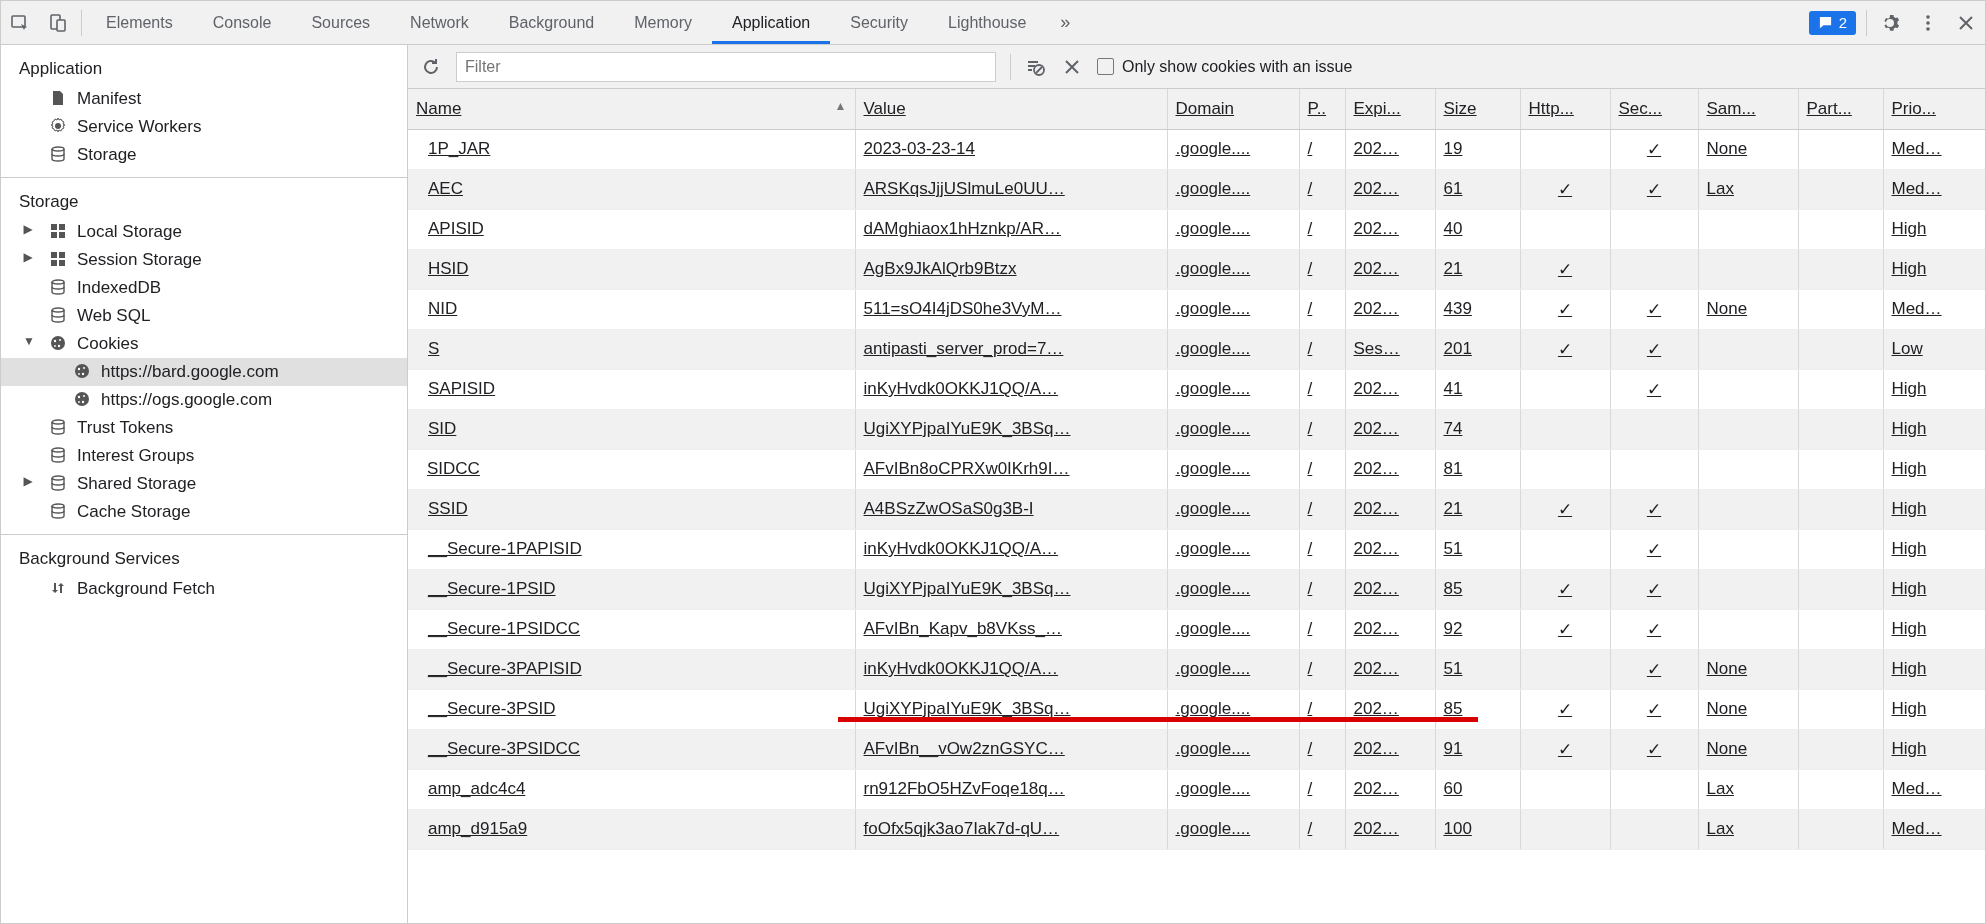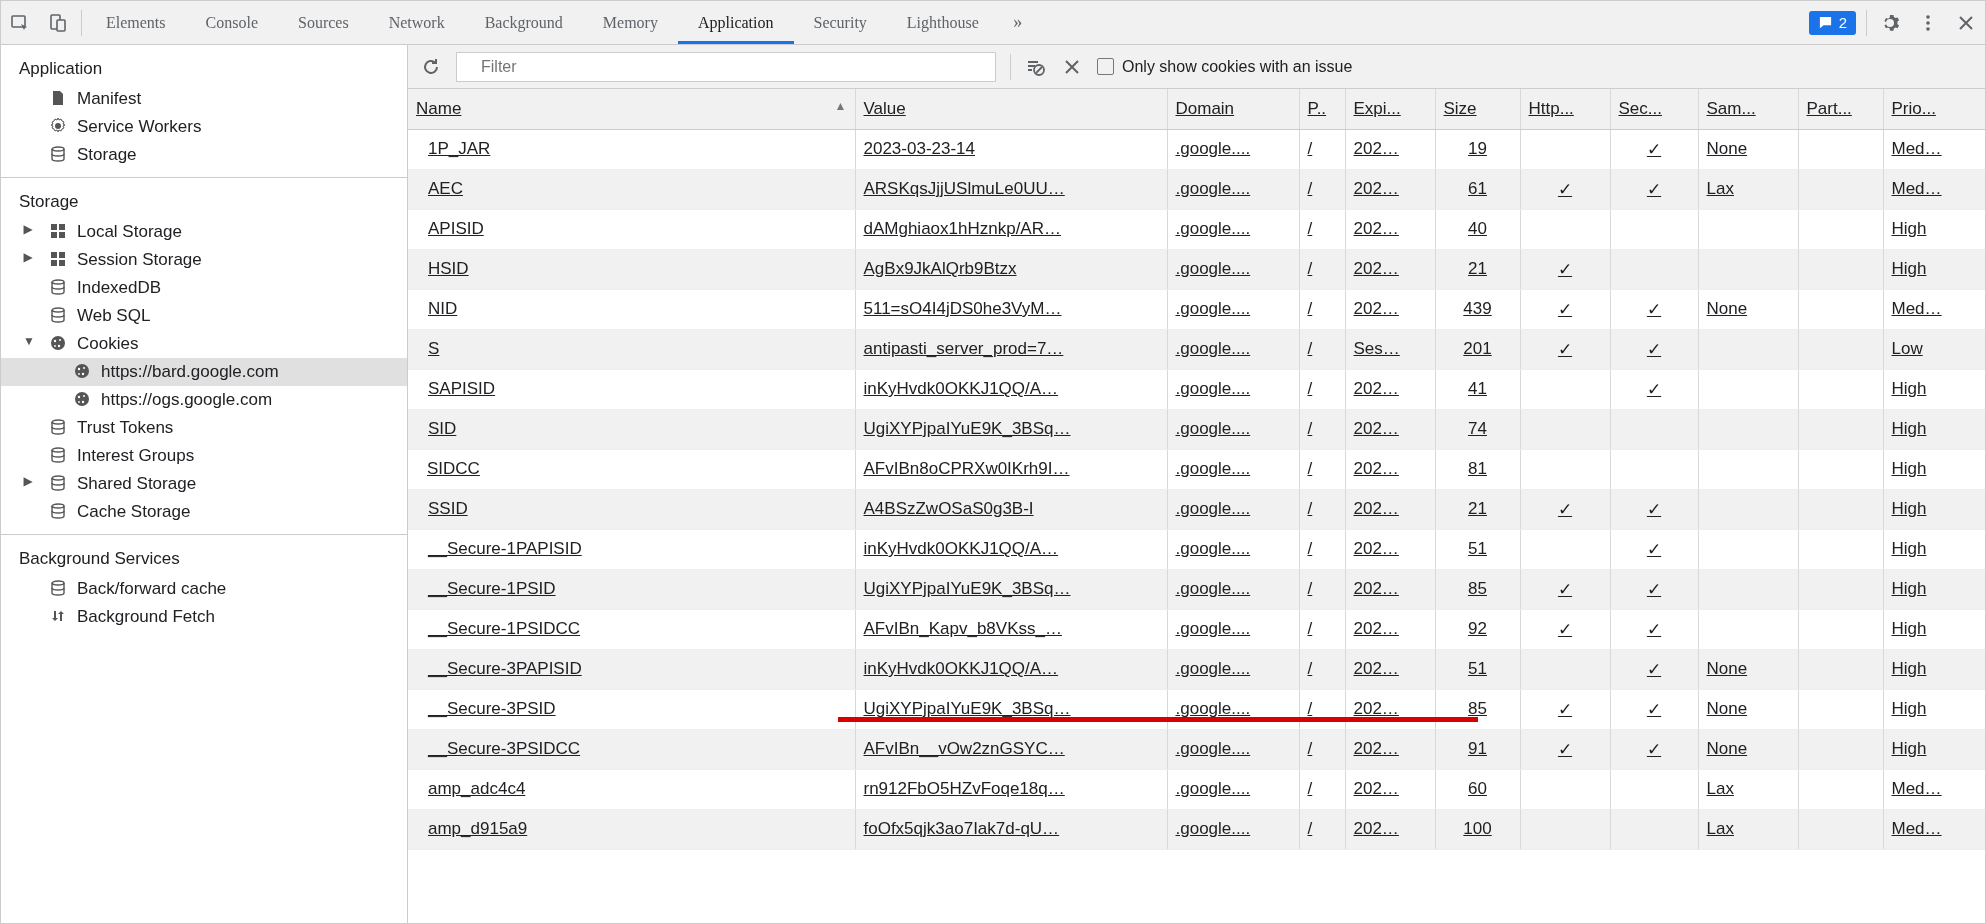--- a/index.html
+++ b/index.html
@@ -13,52 +13,52 @@
     --txt-dim:#5f6368;
     --sel:#e0e0e0;
   }
   html,body{margin:0;padding:0;font-family:"Segoe UI","Helvetica Neue",Arial,sans-serif;font-size:16px;color:var(--txt);background:#fff;}
   *{box-sizing:border-box;}
   .root{display:flex;flex-direction:column;width:1986px;height:924px;border:1px solid var(--bd);}
   
   .tabbar{display:flex;align-items:center;height:44px;border-bottom:1px solid var(--bd);background:var(--bg-tab);}
   .tabbar .icon-btn{width:38px;height:44px;display:flex;align-items:center;justify-content:center;color:var(--txt-dim);cursor:pointer;position:relative;}
   .sep{width:1px;height:26px;background:var(--bd);margin:0 4px;}
-  .tabs{display:flex;align-items:center;height:100%;font-family:Liberation Serif, serif;}
+  .tabs{display:flex;align-items:center;height:100%;}
   .tab{padding:0 20px;height:100%;display:flex;align-items:center;color:var(--txt-dim);cursor:pointer;white-space:nowrap;}
   .tab.active{color:var(--txt);border-bottom:3px solid var(--blue);padding-top:3px;}
   .spacer{flex:1;}
   .badge{display:flex;align-items:center;gap:6px;background:var(--blue);color:#fff;height:24px;border-radius:3px;padding:0 9px;font-size:15px;margin-right:6px;}
   
   .main{display:flex;flex:1;min-height:0;}
   .sidebar{width:407px;border-right:1px solid var(--bd);overflow:auto;background:#fff;}
   .sb-section{border-bottom:1px solid var(--bd);padding:8px 0;}
   .sb-title{padding:6px 18px;font-size:17px;color:var(--txt);}
   .sb-item{display:flex;gap:10px;padding:4px 0 4px 48px;color:var(--txt);cursor:pointer;font-size:17px;white-space:nowrap;}
   .sb-item.ind2{padding-left:72px;}
   .sb-item.sel{background:var(--sel);}
   .tri{display:inline-block;width:10px;text-align:center;color:#555;font-size:12px;position:absolute;left:22px;}
   .sb-item{position:relative;}
   .sb-item .tri{left:22px;}
   .sb-icon{width:18px;height:18px;display:inline-flex;align-items:center;justify-content:center;color:#555;flex:0 0 auto;}
   
   .panel{flex:1;display:flex;flex-direction:column;min-width:0;}
   .toolbar{height:44px;border-bottom:1px solid var(--bd);display:flex;align-items:center;gap:14px;padding:0 12px;background:var(--bg-tab);}
-  .filter{height:30px;width:540px;border:1px solid var(--bd);background:#fff;padding:0 24px;font-size:16px;}
+  .filter{height:30px;width:540px;border:1px solid var(--bd);background:#fff;padding:0 8px;font-size:16px;}
   .vsep{width:1px;height:26px;background:var(--bd);}
   .chk{width:17px;height:17px;border:1px solid #777;border-radius:2px;display:inline-block;}
   .tool-icon{width:22px;height:22px;display:flex;align-items:center;justify-content:center;color:var(--txt-dim);cursor:pointer;}
   
   .table-wrap{flex:1;overflow:auto;text-decoration:underline;}
   table{border-collapse:collapse;width:100%;table-layout:fixed;font-size:17px;}
   th,td{border-right:1px solid var(--bd-light);border-bottom:1px solid #eee;height:40px;padding:0 8px;white-space:nowrap;overflow:hidden;text-overflow:ellipsis;text-align:left;}
   th{background:var(--bg-tab);font-weight:400;color:var(--txt);position:sticky;top:0;border-bottom:1px solid var(--bd);}
   th:last-child,td:last-child{border-right:none;}
   tbody tr:nth-child(even) td{background:var(--bg-alt);}
-  .num{text-align:center;}
+  .num{text-align:left;}
   .ck{text-align:center;}
   .red-underline{position:absolute;left:430px;right:507px;top:628px;height:5px;background:#d90000;pointer-events:none;}
   .content-area{position:relative;flex:1;min-height:0;display:flex;}
   
   svg{display:block;}
   col.c-name{width:447px;}
   col.c-value{width:312px;}
   col.c-domain{width:132px;}
   col.c-path{width:46px;}
   col.c-exp{width:90px;}
@@ -286,30 +286,20 @@
                   <path d="M2 8c0 1.1 2.7 2 6 2s6-.9 6-2"></path>
                 </svg>
               </span>
               <span>Cache Storage</span>
             </div>
           </div>
       </div>
 
       <div class="sb-section" style="border-bottom:none">
         <div class="sb-title">Background Services</div>
-        <div class="sb-item">
-          <span class="sb-icon">
-              <svg width="16" height="16" viewBox="0 0 16 16" fill="none" stroke="#555" stroke-width="1.4">
-                <ellipse cx="8" cy="3" rx="6" ry="2"></ellipse>
-                <path d="M2 3v10c0 1.1 2.7 2 6 2s6-.9 6-2V3"></path>
-                <path d="M2 8c0 1.1 2.7 2 6 2s6-.9 6-2"></path>
-              </svg>
-            </span>
-          <span>Back/forward cache</span>
-        </div>
         <div class="sb-item">
           <span class="sb-icon">
               <svg width="16" height="16" viewBox="0 0 16 16" fill="#555">
                 <path d="M4 3v7H2l3 3 3-3H6V3zM12 13V6h2l-3-3-3 3h2v7z"></path>
               </svg>
             </span>
           <span>Background Fetch</span>
         </div>
       </div>
     </div>

